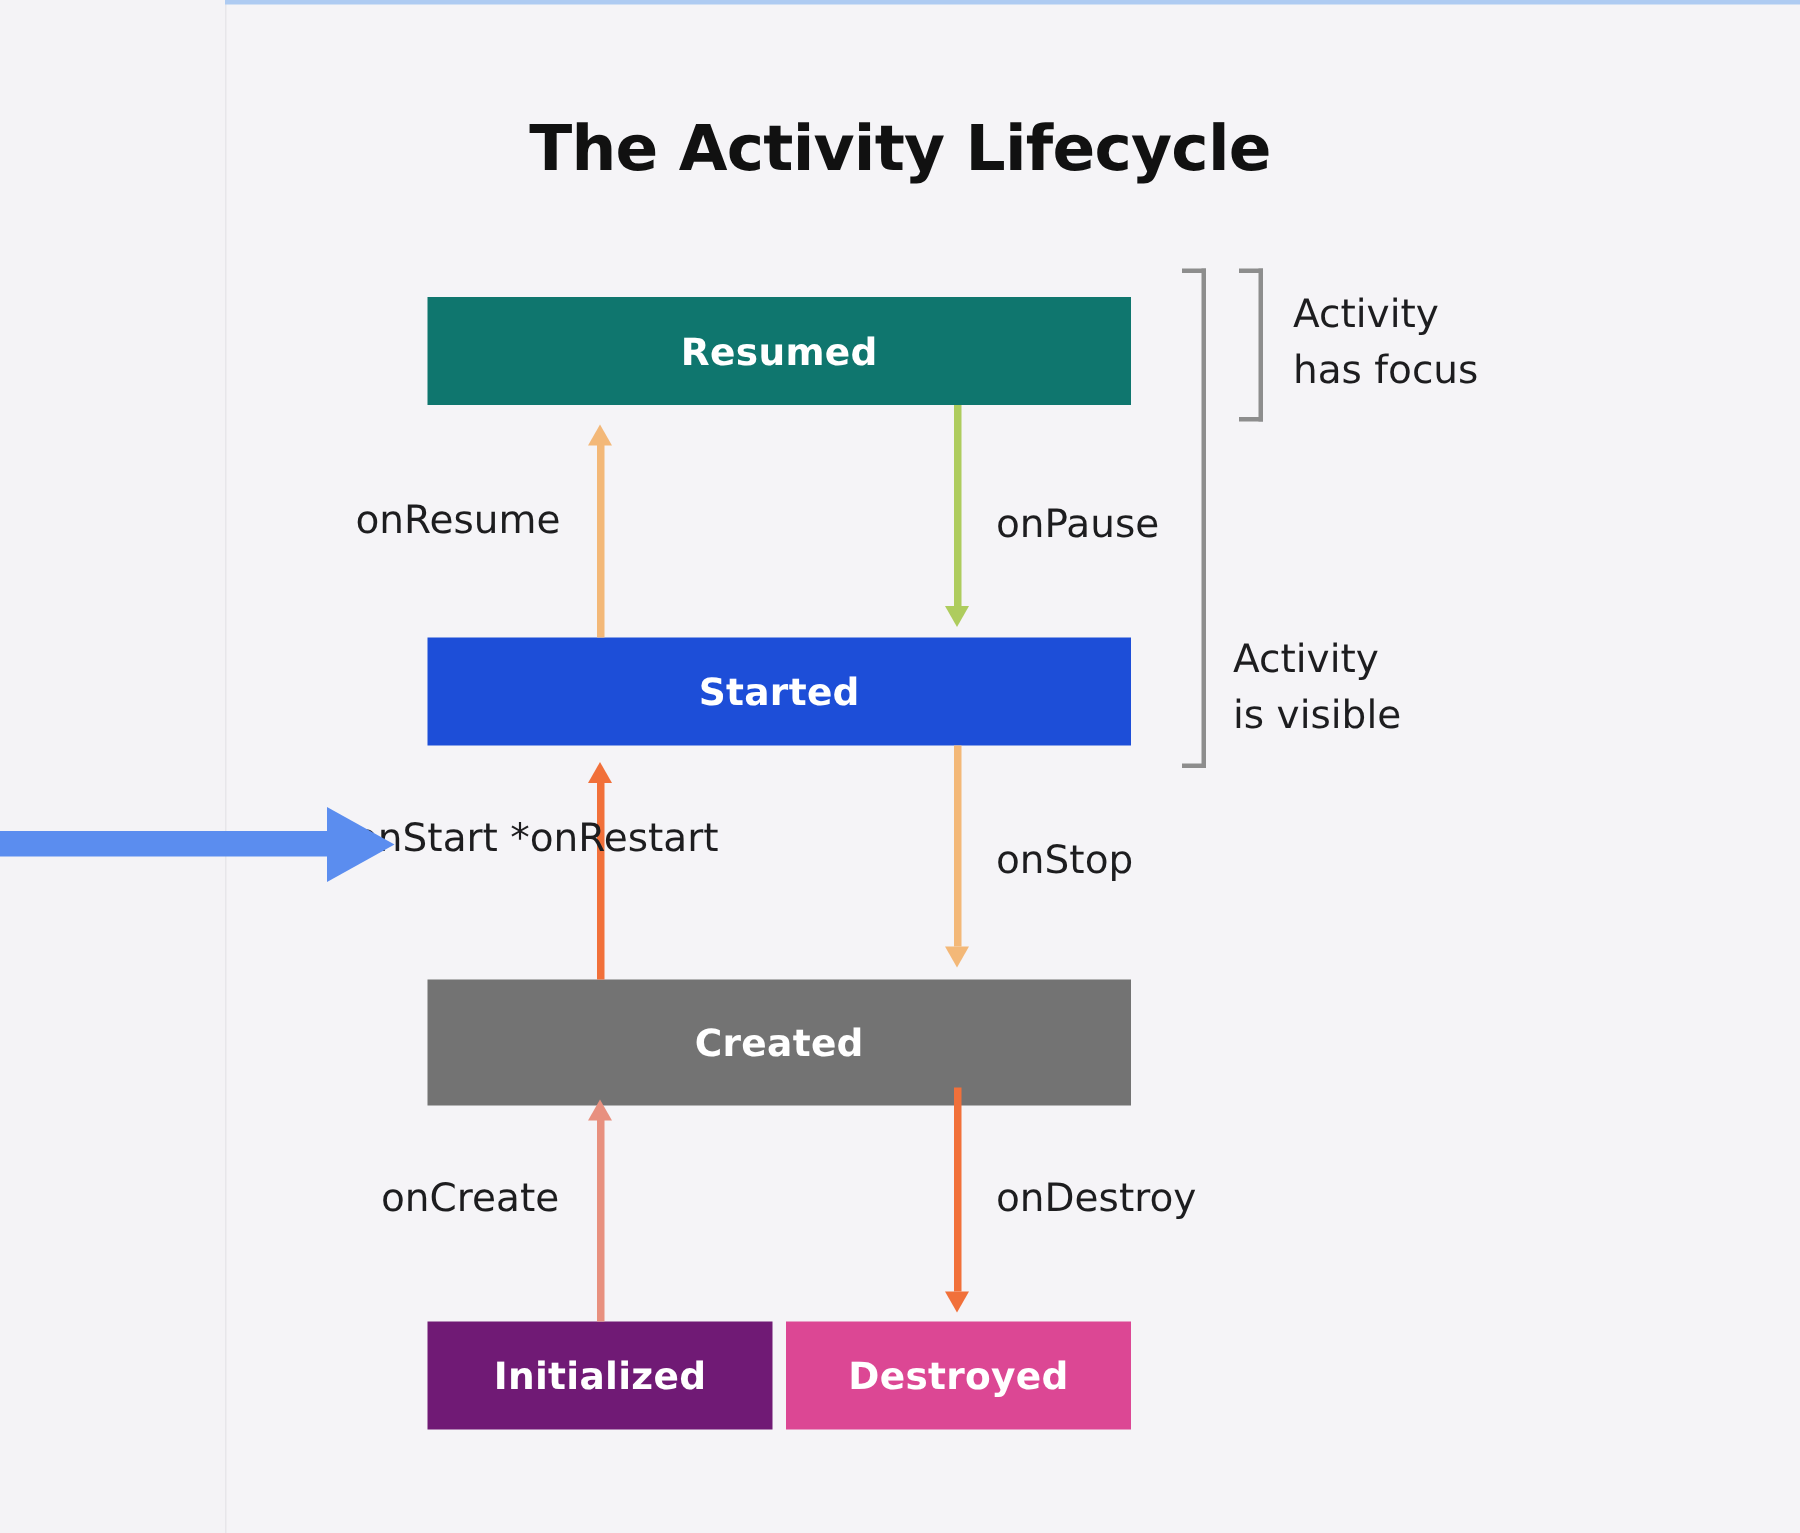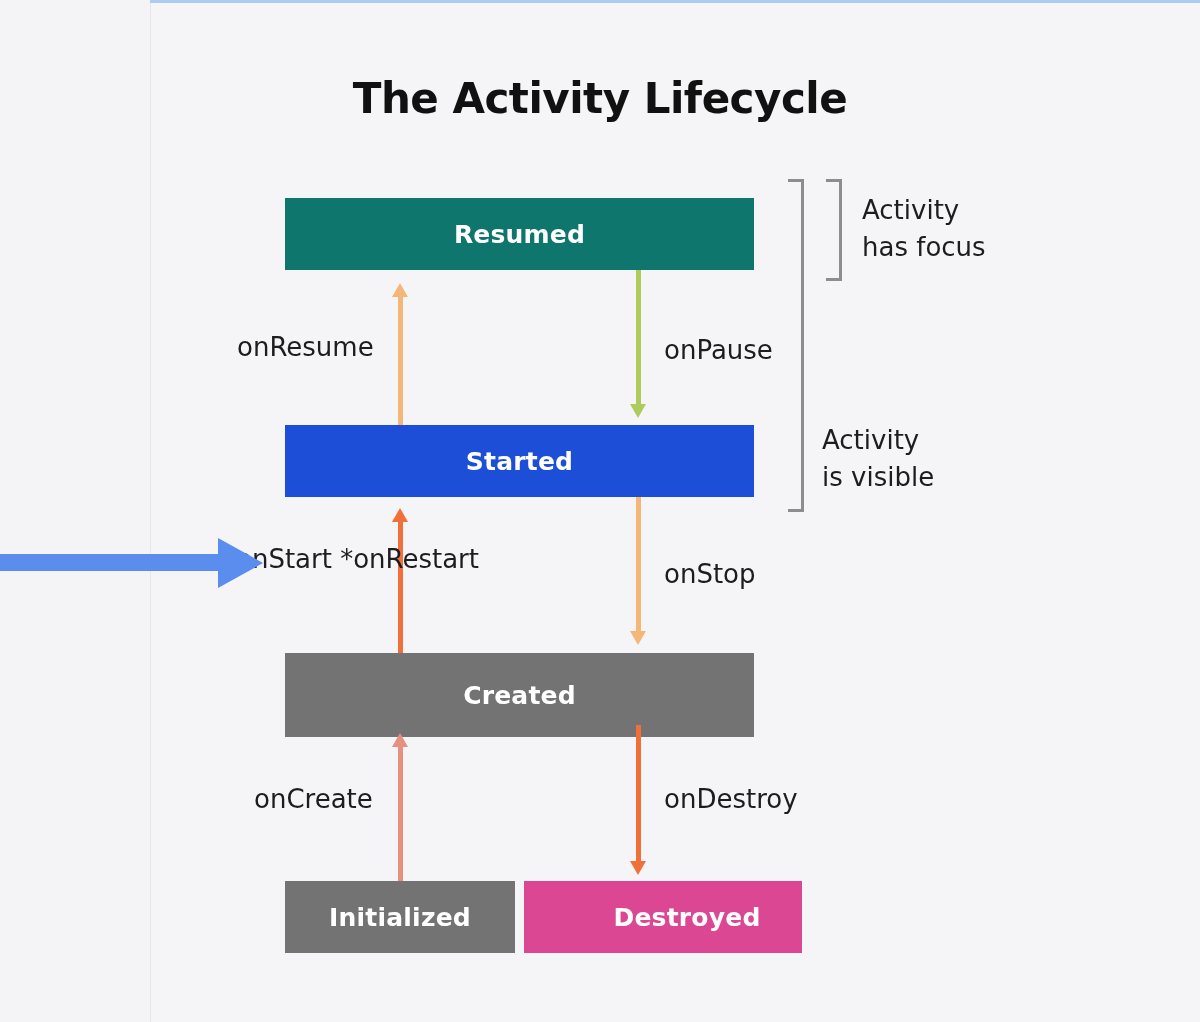--- a/index.html
+++ b/index.html
@@ -74,26 +74,25 @@
   .box-started {
     left: 285px; top: 425px; width: 469px; height: 72px;
     background: #1d4ed8;
   }
   .box-created {
     left: 285px; top: 653px; width: 469px; height: 84px;
     background: #737373;
   }
   .box-initialized {
     left: 285px; top: 881px; width: 230px; height: 72px;
-    background: #737373;
+    background: #701a75;
   }
   .box-destroyed {
     left: 524px; top: 881px; width: 230px; height: 72px;
     background: #dc4794;
-    padding-left: 48px;
   }
 
   
   .arrow { position: absolute; }
   .arrow .stem {
     position: absolute;
     left: 0;
     width: 5px;
   }
   .arrow .head {

